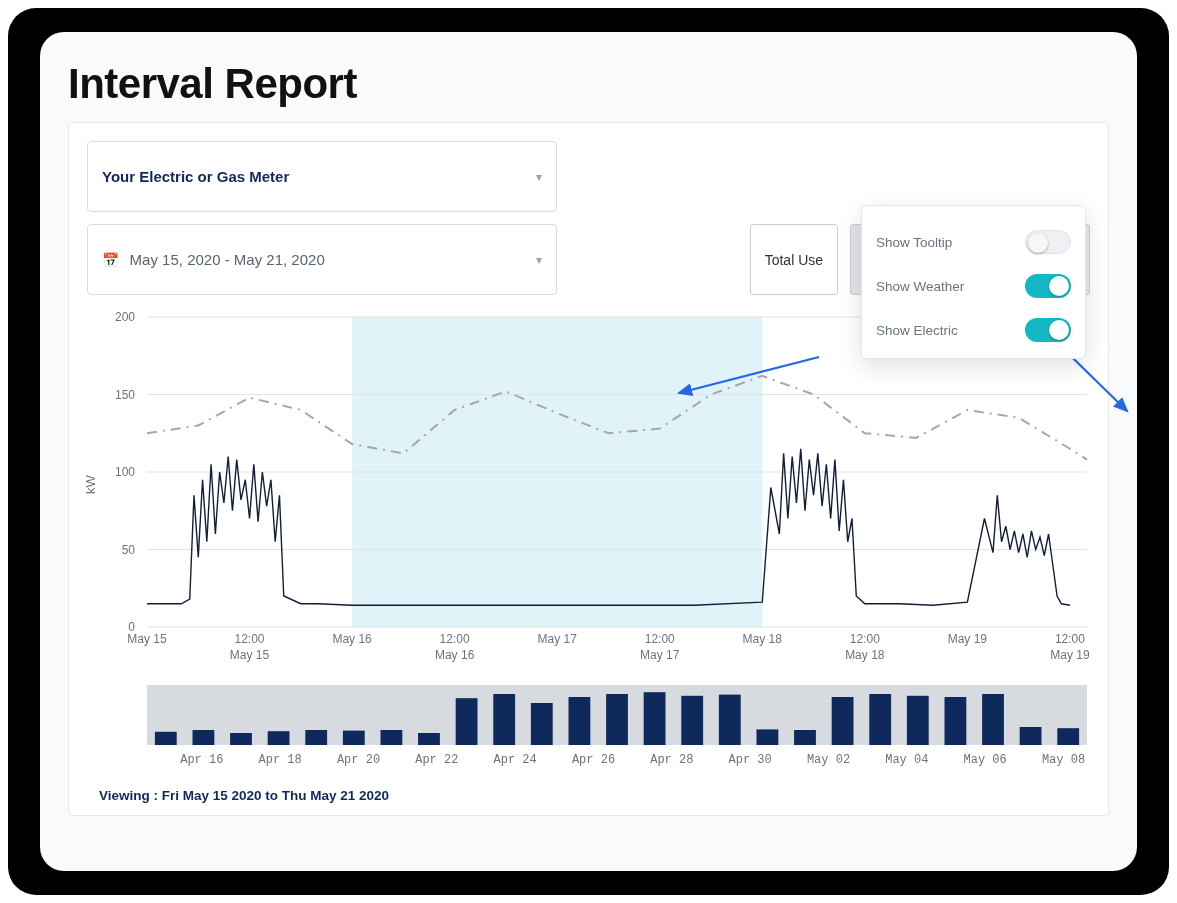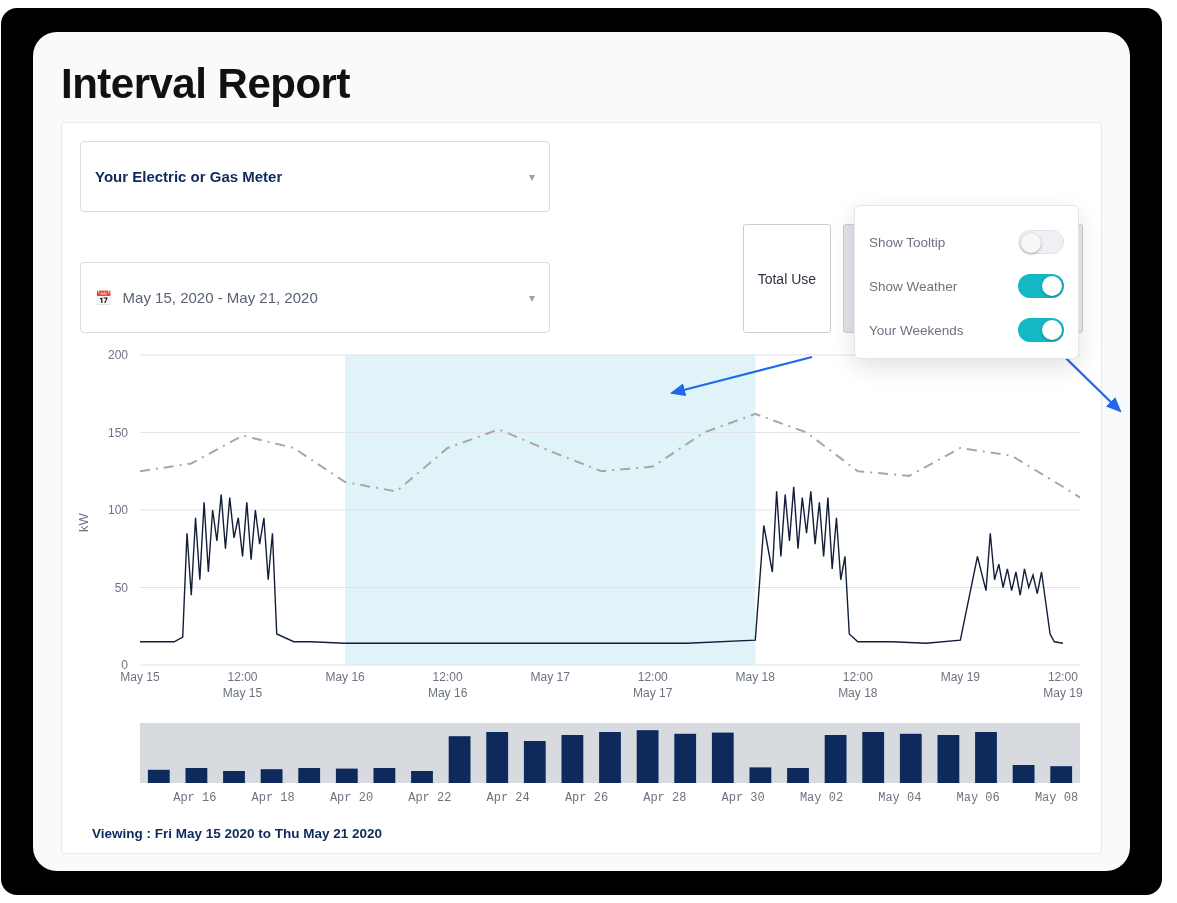--- a/index.html
+++ b/index.html
@@ -5,24 +5,24 @@
   * { box-sizing: border-box; margin: 0; padding: 0; }
   body {
     font-family: -apple-system, BlinkMacSystemFont, "Segoe UI", Helvetica, Arial, sans-serif;
     background: #fff;
     width: 1177px;
     height: 903px;
     position: relative;
   }
   .tablet-frame {
     position: absolute;
-    top: 8px; left: 1px;
+    top: 8px; left: 8px;
     width: 1161px; height: 887px;
     background: #000;
-    border-radius: 16px;
+    border-radius: 28px;
     padding: 24px 32px;
   }
   .screen {
     background: #f8fafc;
     width: 100%; height: 100%;
     border-radius: 24px;
     padding: 28px 28px 12px 28px;
     overflow: hidden;
     position: relative;
   }
@@ -52,21 +52,21 @@
     border: 1px solid #d8dbe0;
     background: #fff;
     padding: 26px 14px;
     border-radius: 4px;
     min-width: 470px;
     cursor: pointer;
     font-size: 15px;
   }
   .select-box .label { color: #0e2a5c; font-weight: 700; }
   .select-box .chev { color: #9aa2af; font-size: 12px; }
-  .date-box { color: #5a6372; font-weight: 500; margin-top: 38px; }
+  .date-box { color: #5a6372; font-weight: 500; }
   .date-box .cal-icon { margin-right: 6px; font-size: 14px; }
   .spacer { flex: 1; }
   .seg-btn, .opt-btn {
     border: 1px solid #c9cdd4;
     background: #fff;
     padding: 20px 14px;
     font-size: 14px;
     color: #2c3441;
     cursor: pointer;
     border-radius: 3px;
@@ -174,21 +174,21 @@
               <div class="knob"></div>
             </div>
         </div>
         <div class="opt-row">
           <span class="opt-label">Show Weather</span>
           <div class="toggle on">
               <div class="knob"></div>
             </div>
         </div>
         <div class="opt-row">
-          <span class="opt-label">Your Weekends</span>
+          <span class="opt-label">Show Electric</span>
           <div class="toggle on">
               <div class="knob"></div>
             </div>
         </div>
       </div>
 
       <svg class="arrow" style="left:600px;top:228px;" width="160" height="50">
         <defs>
             <marker id="ah1" markerWidth="8" markerHeight="8" refX="6" refY="3" orient="auto">
               <path d="M0,0 L7,3 L0,6 Z" fill="#2268e8"></path>

